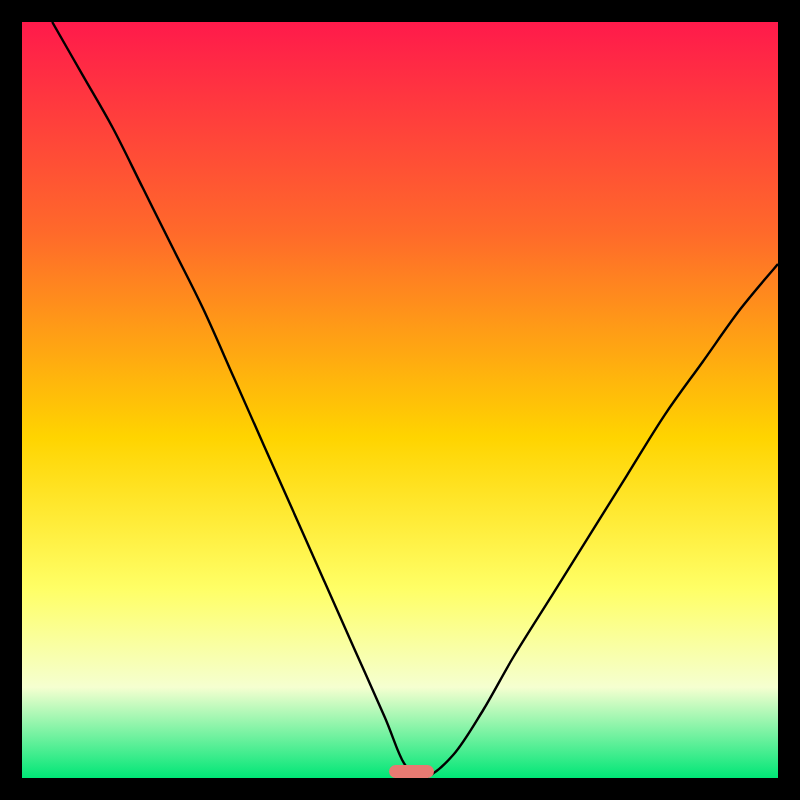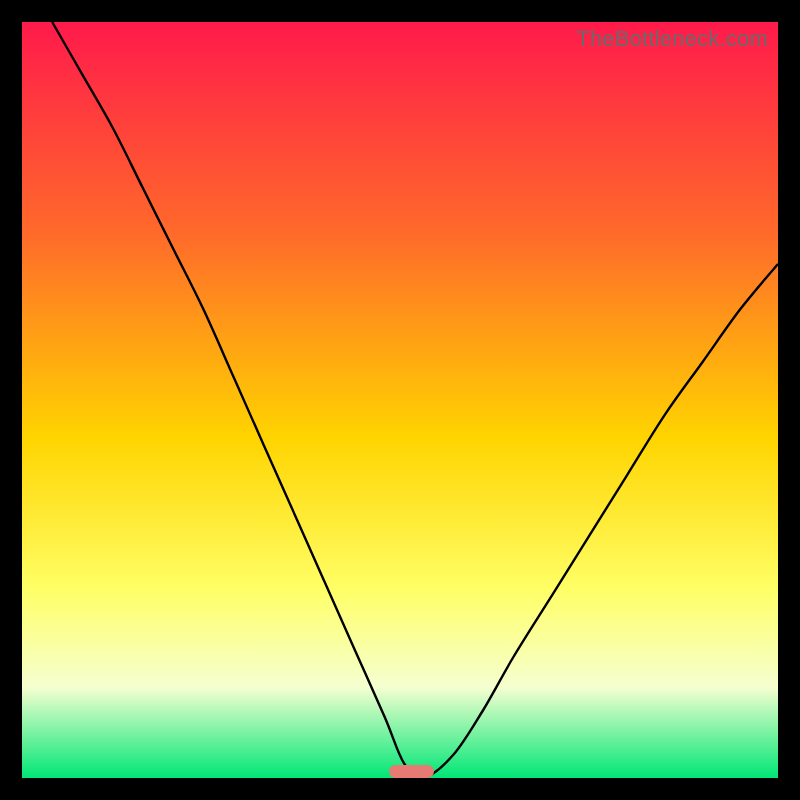--- a/index.html
+++ b/index.html
@@ -58,14 +58,13 @@
           <stop offset="88%" stop-color="#f5ffd0"></stop>
           <stop offset="100%" stop-color="#00e676"></stop>
         </linearGradient>
     </defs>
     <rect x="0" y="0" width="756" height="756" fill="url(#bgGrad)"></rect>
     <path id="curvePath" fill="none" stroke-width="2.4" d="M 30.2 0.0 C 35.3 8.8, 50.4 35.3, 60.5 52.9 C 70.6 70.6, 80.6 86.9, 90.7 105.8 C 100.8 124.7, 110.9 146.2, 121.0 166.3 C 131.0 186.5, 141.1 206.6, 151.2 226.8 C 161.3 247.0, 171.4 265.9, 181.4 287.3 C 191.5 308.7, 201.6 332.6, 211.7 355.3 C 221.8 378.0, 231.8 400.7, 241.9 423.4 C 252.0 446.0, 262.1 468.7, 272.2 491.4 C 282.2 514.1, 292.3 536.8, 302.4 559.4 C 312.5 582.1, 322.6 604.8, 332.6 627.5 C 342.7 650.2, 354.7 676.6, 362.9 695.5 C 371.1 714.4, 375.5 730.8, 381.8 740.9 C 388.1 751.0, 392.5 757.3, 400.7 756.0 C 408.9 754.7, 420.8 744.7, 430.9 733.3 C 441.0 722.0, 451.1 704.3, 461.2 688.0 C 471.2 671.6, 480.1 653.9, 491.4 635.0 C 502.7 616.1, 516.6 594.7, 529.2 574.6 C 541.8 554.4, 554.4 534.2, 567.0 514.1 C 579.6 493.9, 592.2 473.8, 604.8 453.6 C 617.4 433.4, 630.0 412.0, 642.6 393.1 C 655.2 374.2, 667.8 357.8, 680.4 340.2 C 693.0 322.6, 705.6 303.7, 718.2 287.3 C 730.8 270.9, 749.7 249.5, 756.0 241.9" stroke="#000000"></path>
   </svg>
 
   <div id="marker" class="marker" style="left: 366.66px; width: 45.36px; top: 743px; background: rgb(231, 122, 114);"></div>
 
-  <div class="watermark">TheBottleneck.com</div>
 </div>
 
 </body></html>

